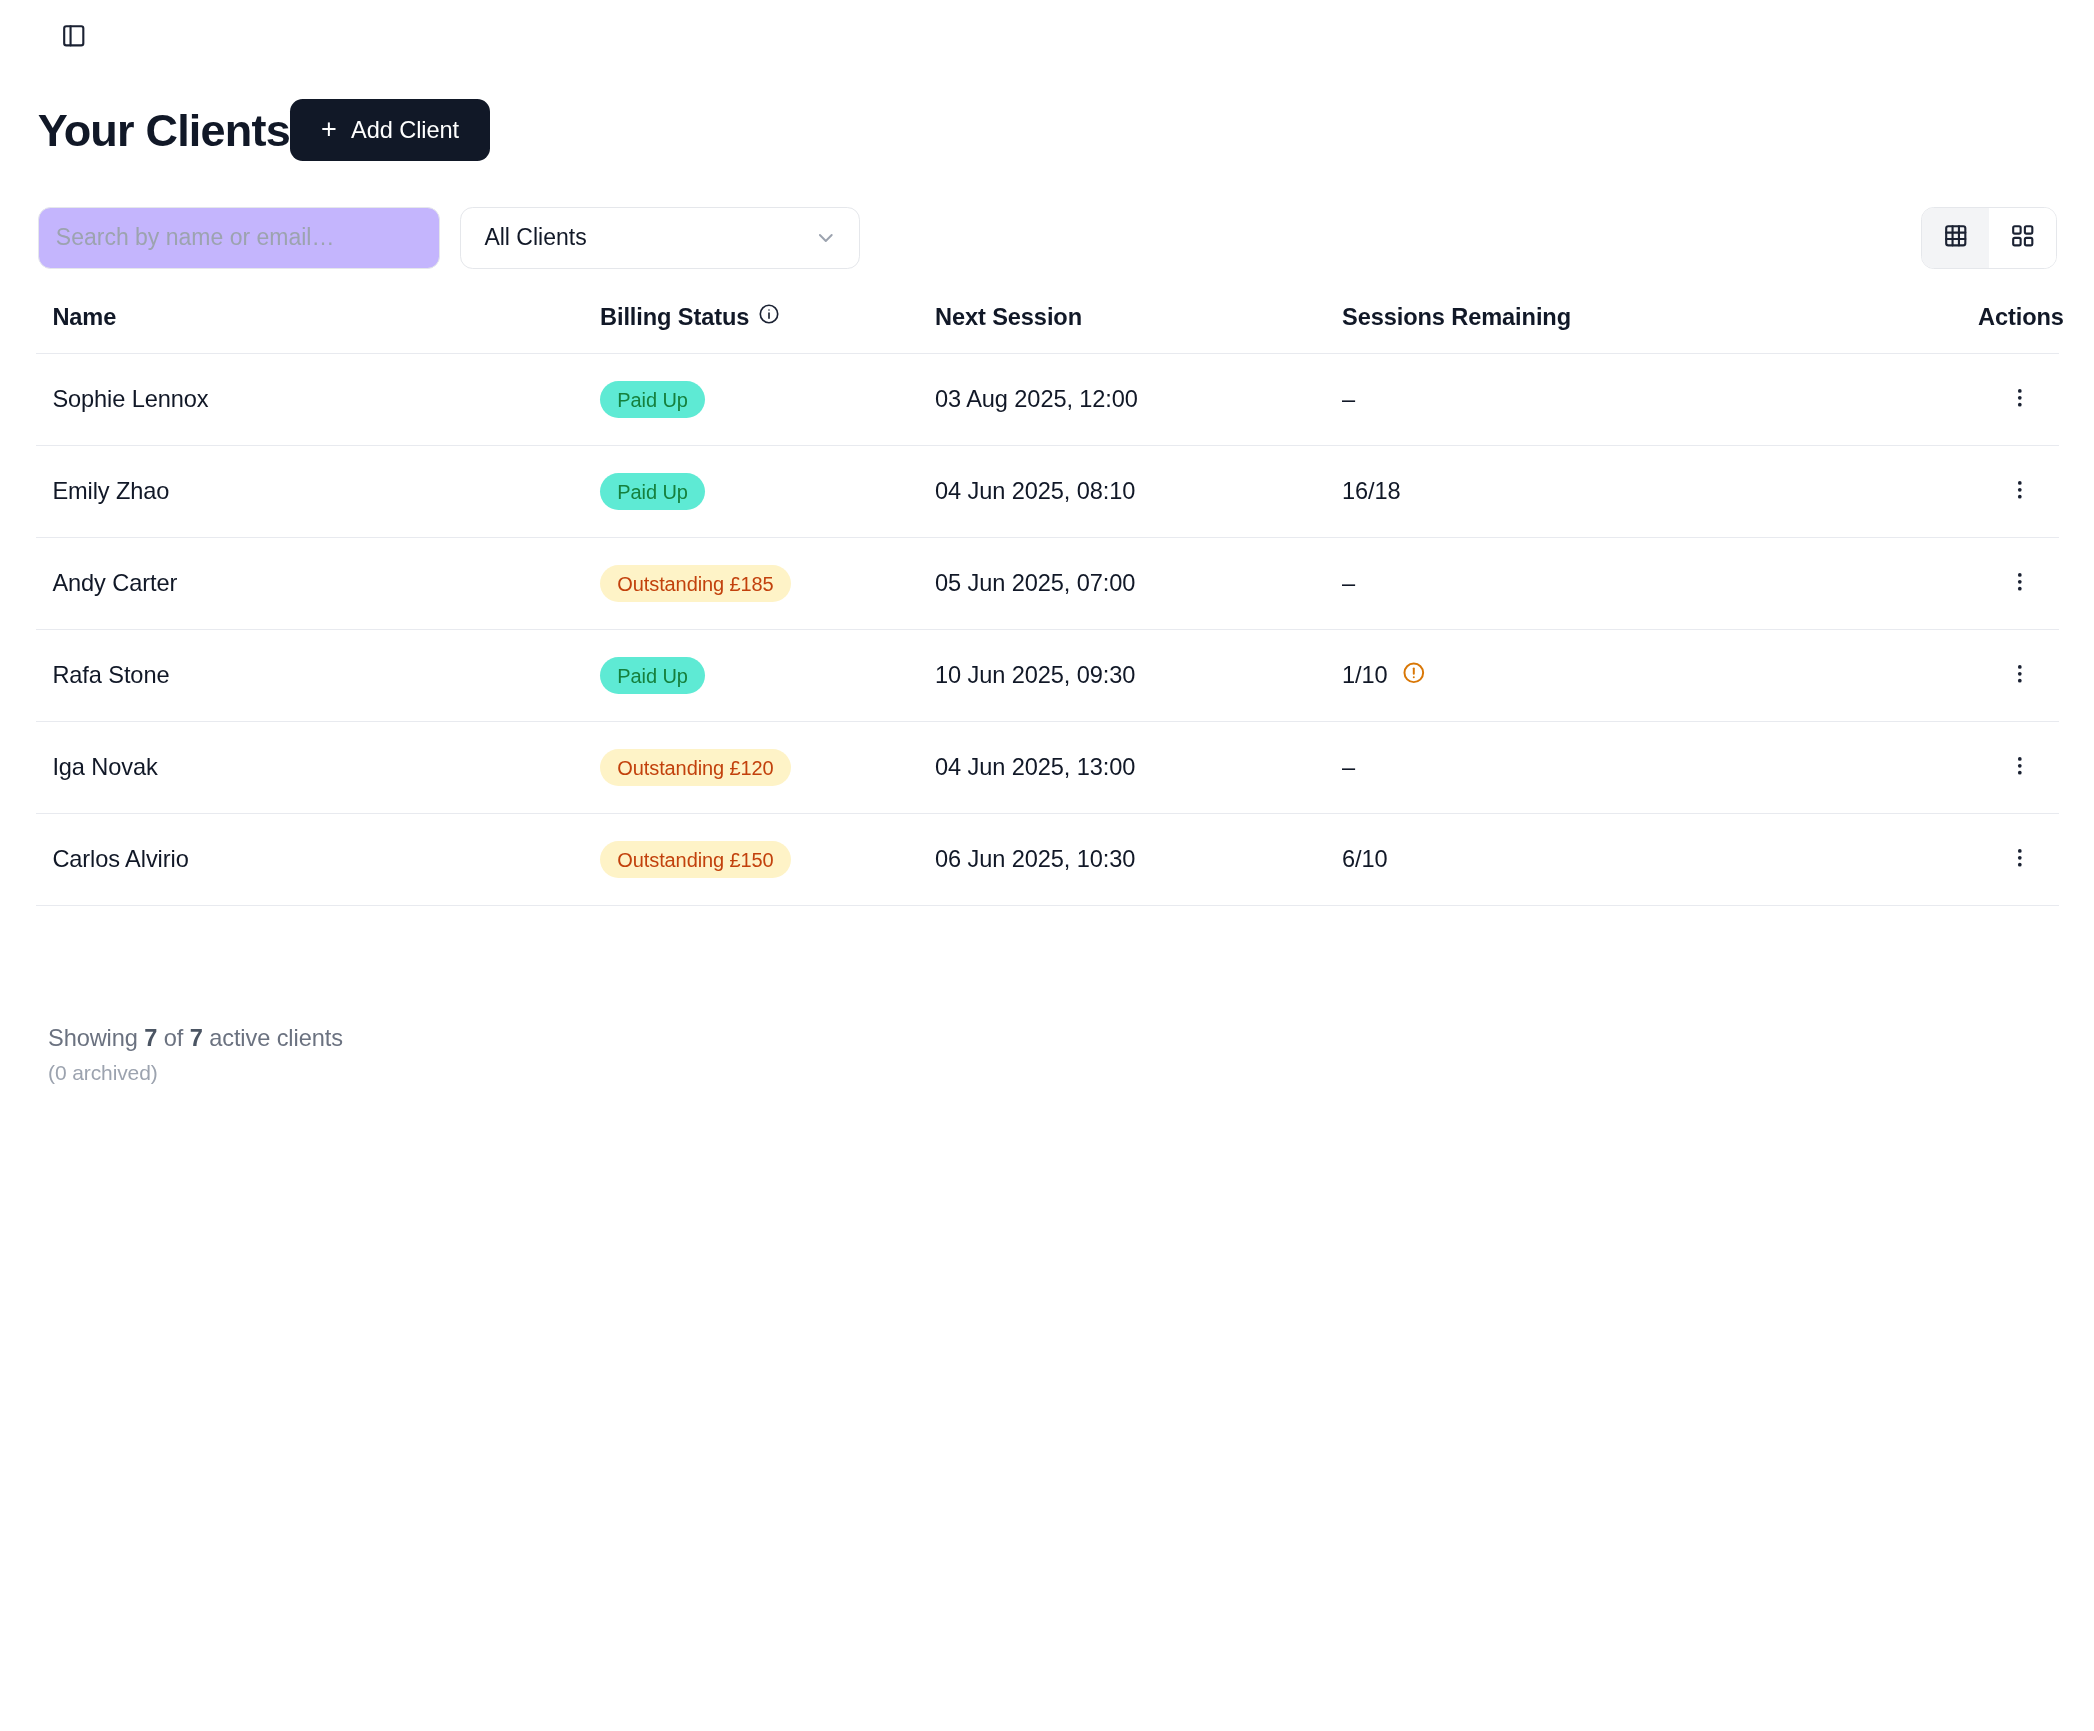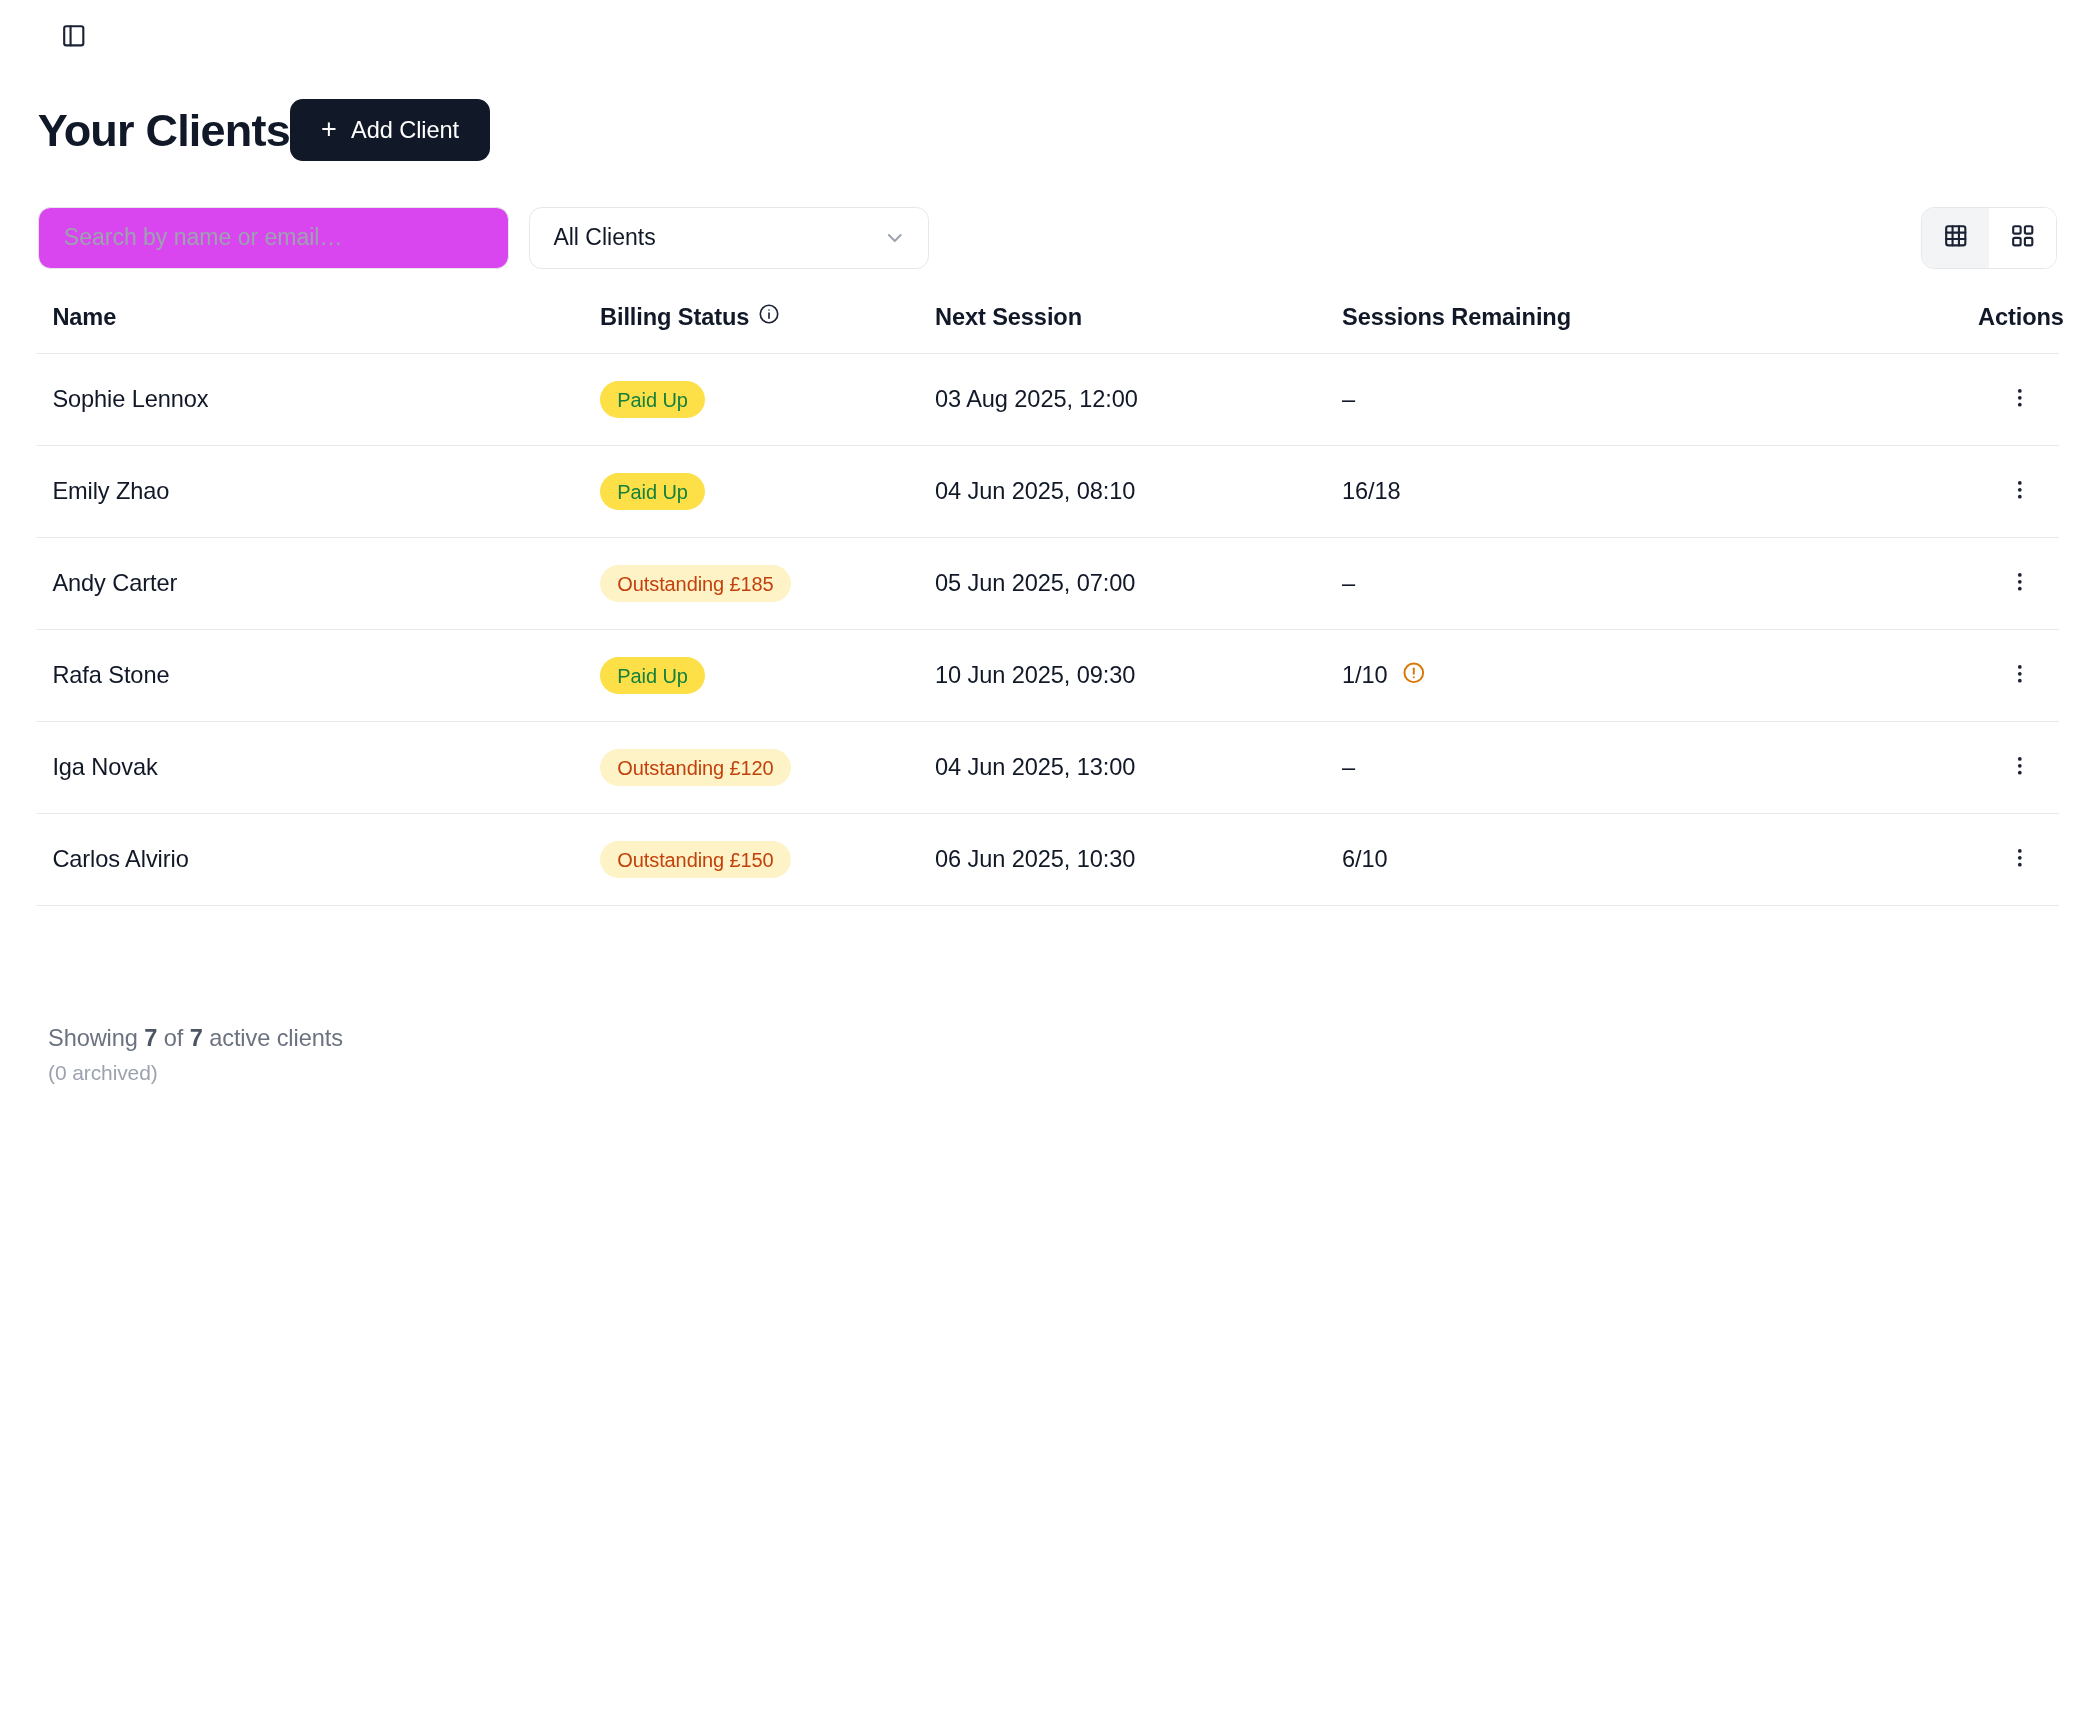--- a/index.html
+++ b/index.html
@@ -80,29 +80,29 @@
   
   .controls {
     display: flex;
     align-items: center;
     margin-top: 36px;
     padding: 0 1.8px;
     position: relative;
     height: 65px;
   }
   .search-input {
-    width: 471px;
+    width: 402px;
     height: 62px;
     border: 0.9px solid #e5e7eb;
     border-radius: 12.7px;
-    padding: 0 25px;
+    padding: 0 17px;
     font-size: 23px;
     color: #111827;
     font-family: "Liberation Sans", sans-serif;
-    background: #d946ef;
+    background: #c4b5fd;
     outline: none;
   }
   .search-input::placeholder { color: #9ca3af; }
 
   .select-wrap {
     position: relative;
     margin-left: 20px;
     width: 400px;
     height: 62px;
   }
@@ -193,21 +193,21 @@
     display: inline-flex;
     align-items: center;
     border-radius: 908px;
     font-size: 20px;
     font-weight: 500;
     padding: 8.2px 17.3px;
     line-height: 1;
     letter-spacing: -0.1px;
     white-space: nowrap;
   }
-  .badge.paid { background: #fde047; color: #15803d; }
+  .badge.paid { background: #5eead4; color: #15803d; }
   .badge.outstanding { background: #fef3c7; color: #c2410c; }
 
   .sessions-cell { display: inline-flex; align-items: center; gap: 14.5px; }
 
   .kebab-btn {
     background: transparent;
     border: none;
     cursor: pointer;
     padding: 7.3px 9px;
     display: inline-flex;

